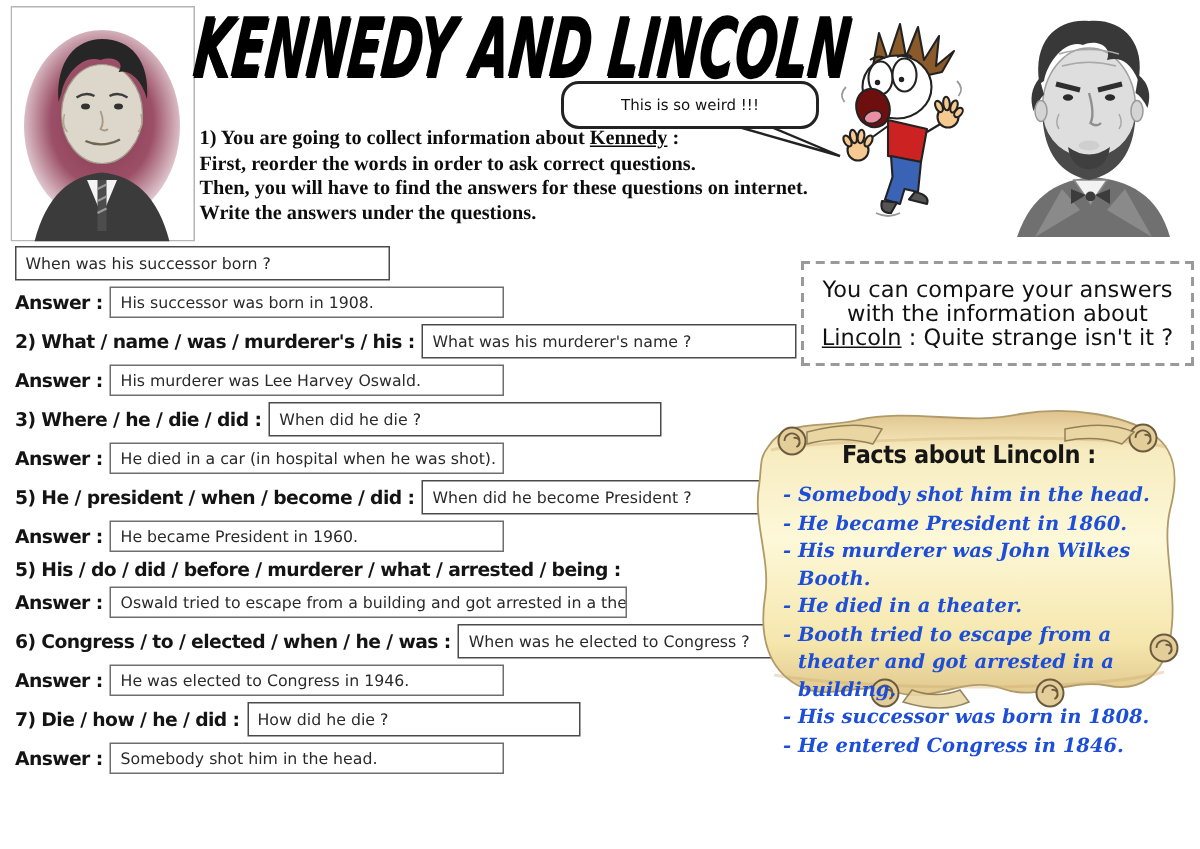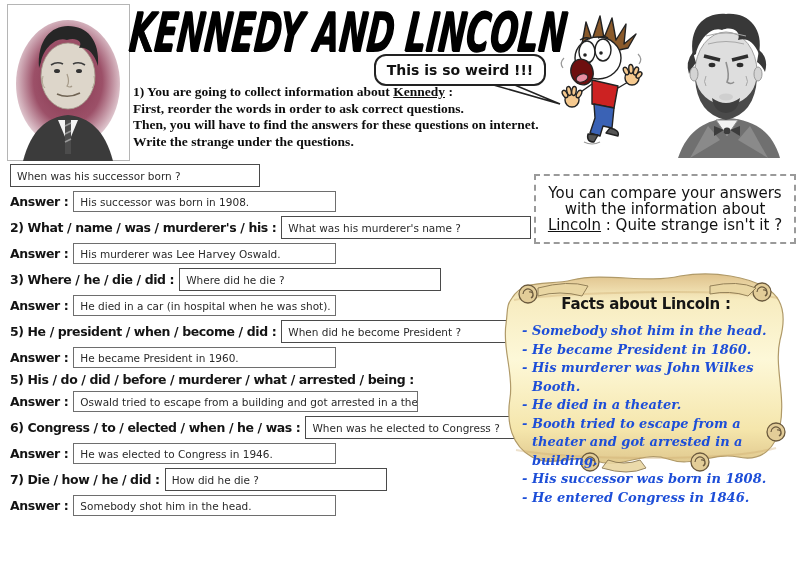--- a/index.html
+++ b/index.html
@@ -12,21 +12,21 @@
   .boy-img{position:absolute;left:540px;top:14px;width:115px;height:142px;}
 
   .title{position:absolute;left:133px;top:0px;font-family:"DejaVu Sans",sans-serif;
          font-weight:bold;font-style:italic;font-size:42px;letter-spacing:0px;
          white-space:nowrap;transform:skewX(-6deg) scale(0.78,1.3);transform-origin:left top;
          color:#000;text-shadow:1px 1px 0 #000;}
 
   .bubble{position:absolute;left:374px;top:54px;width:168px;height:28px;
           border:2px solid #222;border-radius:12px;background:#fff;
           display:flex;align-items:center;justify-content:center;
-          font-weight:bold;font-size:14px;z-index:3;}
+          font-weight:normal;font-size:10px;z-index:3;}
   .bubble-tail{position:absolute;left:468px;top:80px;width:100px;height:32px;z-index:2;}
 
   .instructions{position:absolute;left:133px;top:84px;width:430px;
                 font-family:"Liberation Serif",serif;font-weight:bold;
                 font-size:13.5px;line-height:16.5px;color:#0d0d0d;}
   .instructions .u{text-decoration:underline;}
 
   
   .questions{position:absolute;left:10px;top:164px;width:485px;}
   .row{display:flex;align-items:center;margin-bottom:4px;}
@@ -167,21 +167,21 @@
       <path d="M 86 76 q 3 6 0 10" stroke="#a8a8a8" stroke-width="1" fill="none"></path>
       <ellipse cx="34" cy="74" rx="4" ry="7" fill="#d4d4d4" stroke="#9a9a9a"></ellipse>
       <ellipse cx="98" cy="74" rx="4" ry="7" fill="#d4d4d4" stroke="#9a9a9a"></ellipse>
     </svg>
   </div>
 
   <div class="instructions">
     <div><span>1) You are going to collect information about </span><span class="u">Kennedy</span><span> :</span></div>
     <div>First, reorder the words in order to ask correct questions.</div>
     <div>Then, you will have to find the answers for these questions on internet.</div>
-    <div>Write the strange under the questions.</div>
+    <div>Write the answers under the questions.</div>
   </div>
 
   <div class="questions">
 
     <div class="row">
       <div class="box q-box" style="width:250px">When was his successor born ?</div>
     </div>
     <div class="row">
       <span class="q-label">Answer :</span>
       <div class="box a-box" style="width:263px">His successor was born in 1908.</div>
@@ -191,21 +191,21 @@
       <span class="q-label">2) What / name / was / murderer's / his :</span>
       <div class="box q-box" style="width:250px">What was his murderer's name ?</div>
     </div>
     <div class="row">
       <span class="q-label">Answer :</span>
       <div class="box a-box" style="width:263px">His murderer was Lee Harvey Oswald.</div>
     </div>
 
     <div class="row">
       <span class="q-label">3) Where / he / die / did :</span>
-      <div class="box q-box" style="width:262px">Where did he die ?</div>
+      <div class="box q-box" style="width:262px">When did he die ?</div>
     </div>
     <div class="row">
       <span class="q-label">Answer :</span>
       <div class="box a-box" style="width:263px">He died in a car (in hospital when he was shot).</div>
     </div>
 
     <div class="row">
       <span class="q-label">5) He / president / when / become / did :</span>
       <div class="box q-box" style="width:245px">When did he become President ?</div>
     </div>

